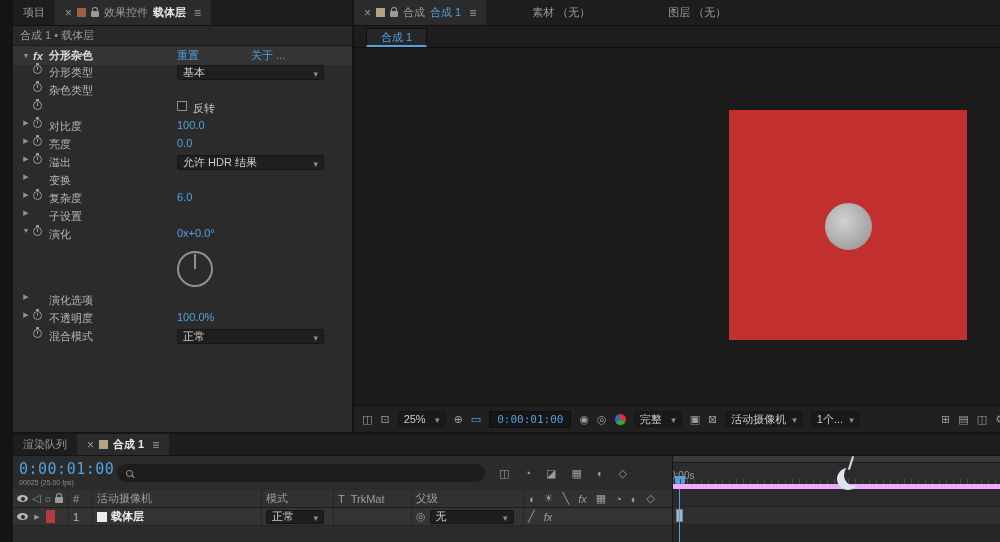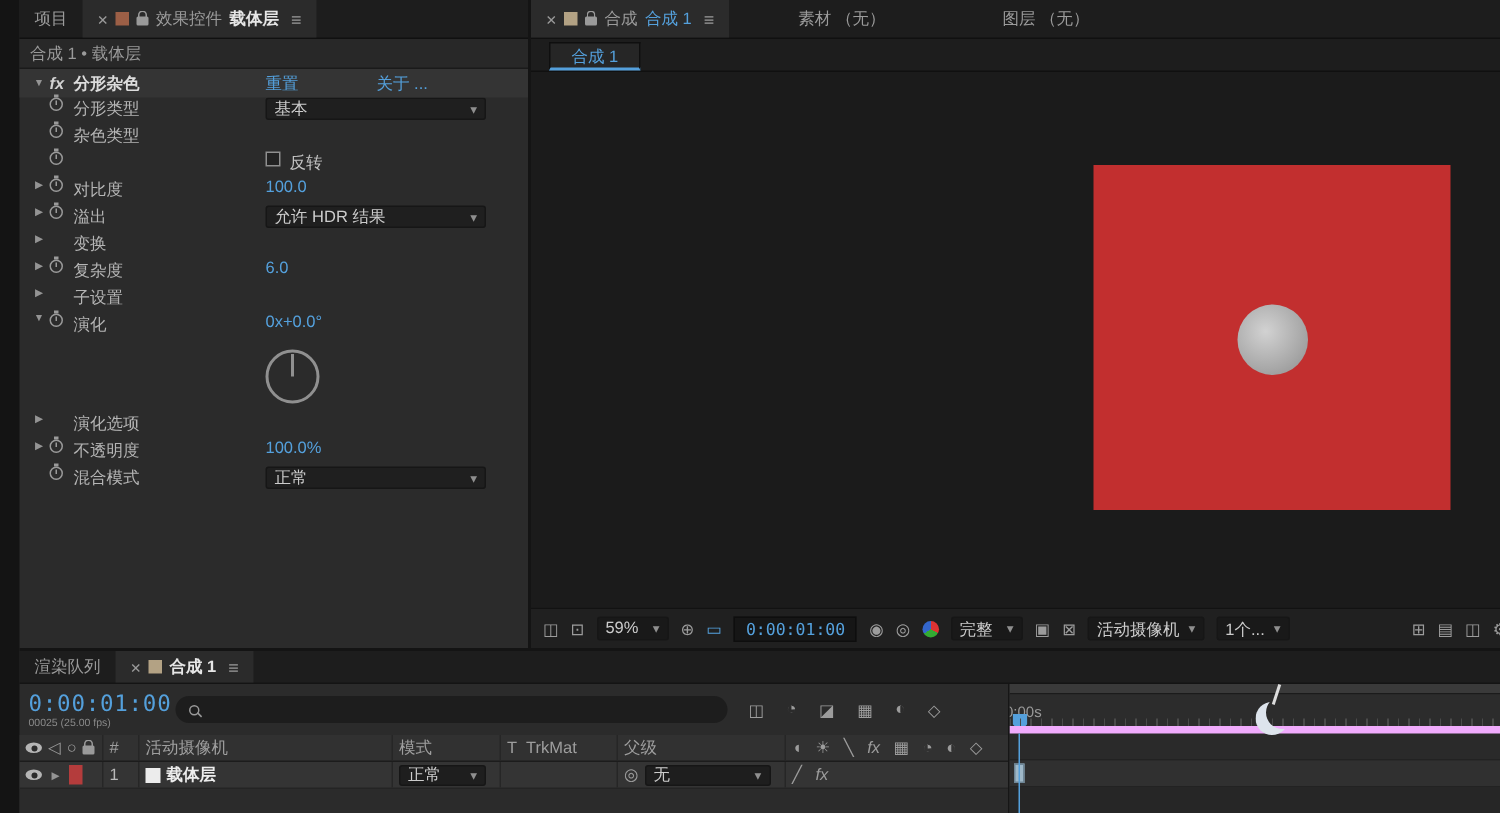--- a/index.html
+++ b/index.html
@@ -181,20 +181,28 @@
 
       <div class="prow">
         <span class="tw">▶</span>
         <span class="swc">
             <i class="stopwatch"></i>
           </span>
         <span class="plabel">对比度</span>
         <span class="accent">100.0</span>
       </div>
 
+      <div class="prow">
+        <span class="tw">▶</span>
+        <span class="swc">
+            <i class="stopwatch"></i>
+          </span>
+        <span class="plabel">亮度</span>
+        <span class="accent">0.0</span>
+      </div>
 
       <div class="prow">
         <span class="tw">▶</span>
         <span class="swc">
             <i class="stopwatch"></i>
           </span>
         <span class="plabel">溢出</span>
         <div class="dd">
           <span class="dd-text">允许 HDR 结果</span>
           <span class="dd-arrow"></span>
@@ -290,21 +298,21 @@
       <div class="viewport">
         <div class="comp-canvas">
           <div class="moon"></div>
         </div>
       </div>
 
       <div class="viewer-toolbar">
         <span class="tbi">◫</span>
         <span class="tbi">⊡</span>
         <div class="dd auto">
-          <span class="dd-text">59%</span>
+          <span class="dd-text">25%</span>
           <span class="dd-arrow"></span>
         </div>
         <span class="tbi">⊕</span>
         <span class="tbi accent">▭</span>
         <div class="tc-box">0:00:01:00</div>
         <span class="tbi">◉</span>
         <span class="tbi">◎</span>
         <span class="channels-dot"></span>
         <div class="dd auto">
           <span class="dd-text">完整</span>

